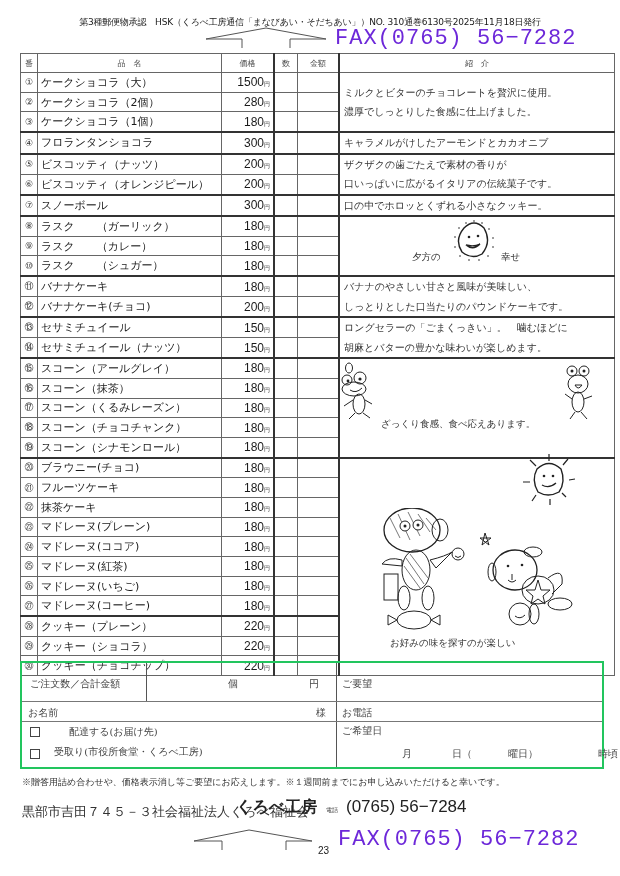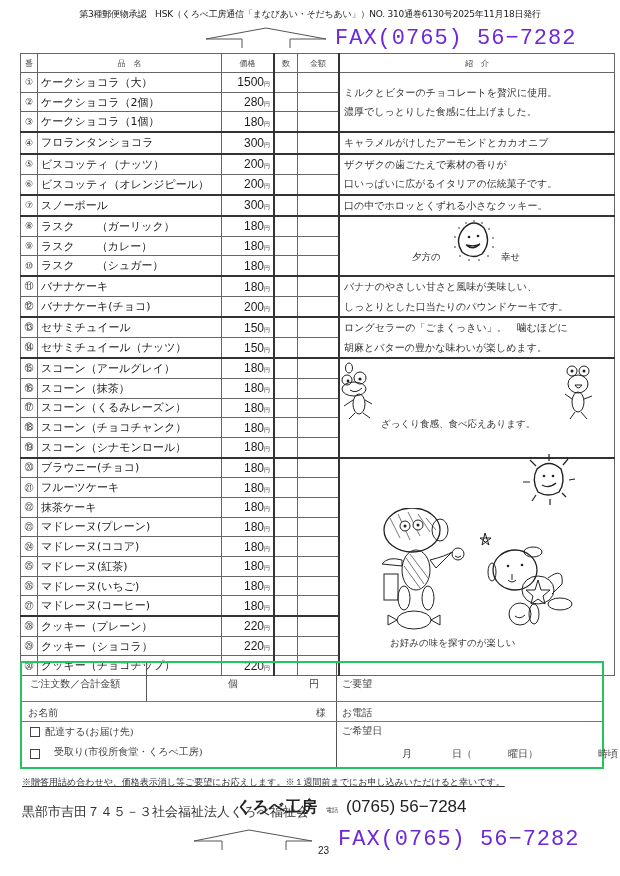--- a/index.html
+++ b/index.html
@@ -1,19 +1,19 @@
 <!DOCTYPE html>
 <html><head>
 <meta charset="utf-8">
 <style>
   html, body { margin:0; padding:0; background:#fff; }
   body { width:620px; height:876px; position:relative; overflow:hidden;
          font-family: "DejaVu Sans", sans-serif; color:#1a1a1a; }
   .abs { position:absolute; }
-  .hdr-line { left:0; top:8px; width:620px; text-align:center; font-size:9px; letter-spacing:-0.2px; }
+  .hdr-line { left:0; top:16px; width:620px; text-align:center; font-size:9px; letter-spacing:-0.2px; }
   .fax { font-family:Liberation Mono, monospace; font-size:22px; letter-spacing:1px; color:#6d28d9; white-space:nowrap; }
   .arrow svg { display:block; }
 
   
   table.order { position:absolute; left:20px; top:53px; border-collapse:collapse; table-layout:fixed; }
   table.order td, table.order th { border:1px solid #666; padding:0; height:18.7px; font-weight:normal; overflow:hidden; white-space:nowrap; }
   table.order th { font-size:8px; color:#444; height:18px; }
   td.num { width:16px; font-size:9px; text-align:center; color:#333; }
   td.name { width:180px; font-size:11px; padding-left:3px !important; }
   td.price { width:48px; font-size:12px; text-align:right; padding-right:3px !important; font-family:"Liberation Sans", sans-serif; }
@@ -28,21 +28,21 @@
   
   .ill { position:absolute; }
   .caption { font-size:9.5px; color:#333; white-space:nowrap; }
 
   
   .form { position:absolute; left:20px; top:661px; width:584px; height:108px; border:2px solid #22c55e; box-sizing:border-box; }
   .form .cell { position:absolute; font-size:10px; color:#444; font-family:"DejaVu Serif", serif; white-space:nowrap; }
   .vline { position:absolute; width:1px; background:#555; }
   .hline { position:absolute; height:1px; background:#777; }
 
-  .note { font-size:9px; color:#333; font-family:"DejaVu Serif", serif; white-space:nowrap;text-decoration:underline; }
+  .note { font-size:9px; color:#333; font-family:"DejaVu Serif", serif; white-space:nowrap; }
   .addr { font-size:13px; font-family:Liberation Sans, sans-serif; color:#333; white-space:nowrap; }
   .brand { font-size:16px; font-weight:bold; color:#222; white-space:nowrap; }
   .tel-l { font-size:6px; color:#333; }
   .tel { font-family:"Liberation Sans", sans-serif; font-size:17px; color:#222; white-space:nowrap; }
   .pgno { font-size:10px; font-family:Liberation Sans, sans-serif; }
 </style>
 </head>
 <body>
 
 <div class="abs hdr-line">第3種郵便物承認　HSK（くろべ工房通信「まなびあい・そだちあい」）NO. 310通巻6130号2025年11月18日発行</div>
@@ -425,21 +425,21 @@
   <div class="cell" style="left:316px; top:2px; width:262px; height:34px;"></div>
   <div class="cell" style="left:320px; top:14px;">ご要望</div>
 
   <div class="cell" style="left:2px; top:40px; width:310px; height:17px;"></div>
   <div class="cell" style="left:6px; top:43px;">お名前</div>
   <div class="cell" style="left:294px; top:43px;">様</div>
 
   <div class="cell" style="left:316px; top:40px; width:262px; height:17px;"></div>
   <div class="cell" style="left:320px; top:43px;">お電話</div>
 
-  <div class="cell" style="left:8px; top:62px; display:flex; align-items:center; gap:5px;">
+  <div class="cell" style="left:8px; top:62px; display:flex; align-items:center; gap:29px;">
     <span style="display:inline-block;width:8px;height:8px;border:1px solid #444;"></span>
     <span>配達する(お届け先)</span>
   </div>
   <div class="cell" style="left:8px; top:82px; display:flex; align-items:flex-end; gap:14px;">
     <span style="display:inline-block;width:8px;height:8px;border:1px solid #444;"></span>
     <span>受取り(市役所食堂・くろべ工房)</span>
   </div>
 
   <div class="cell" style="left:320px; top:61px;">ご希望日</div>
   <div class="cell" style="left:316px; top:76px; width:262px; height:26px;"></div>

